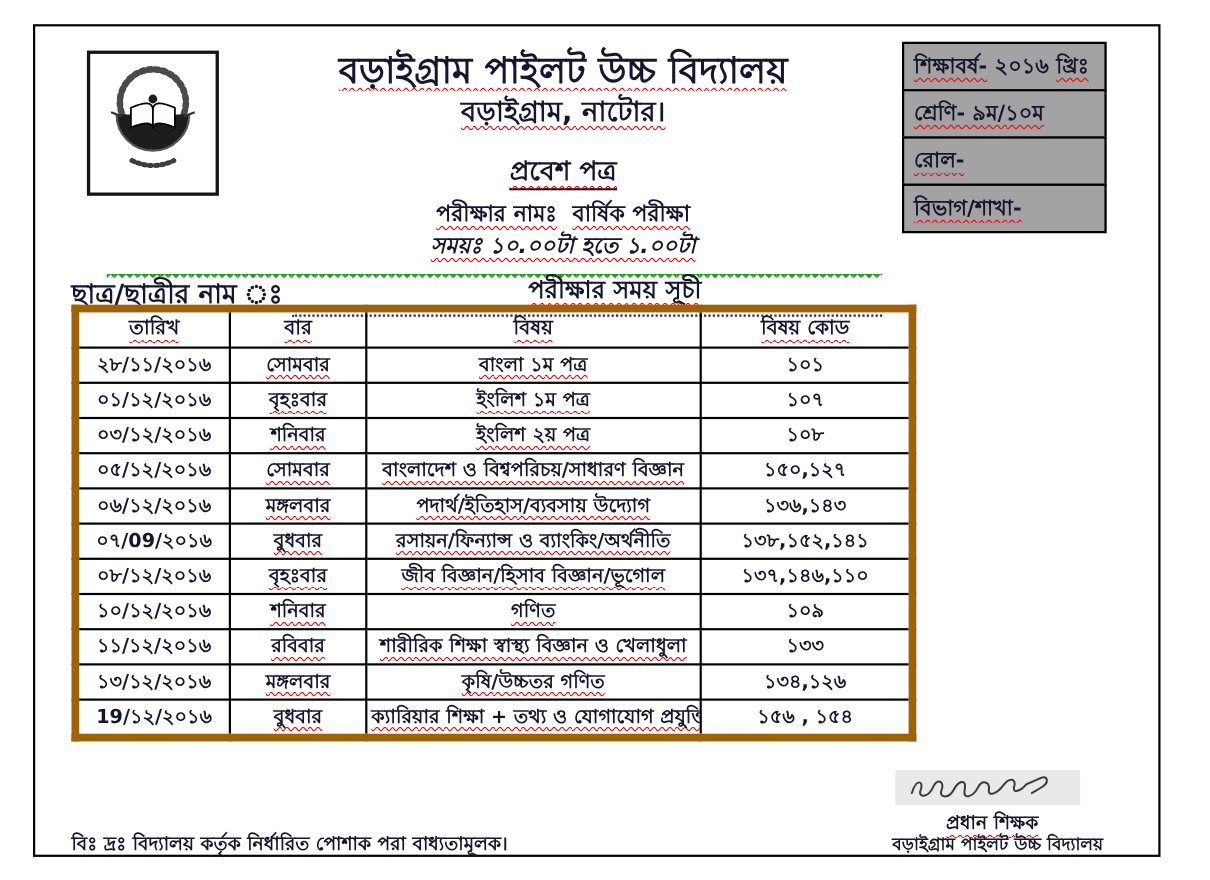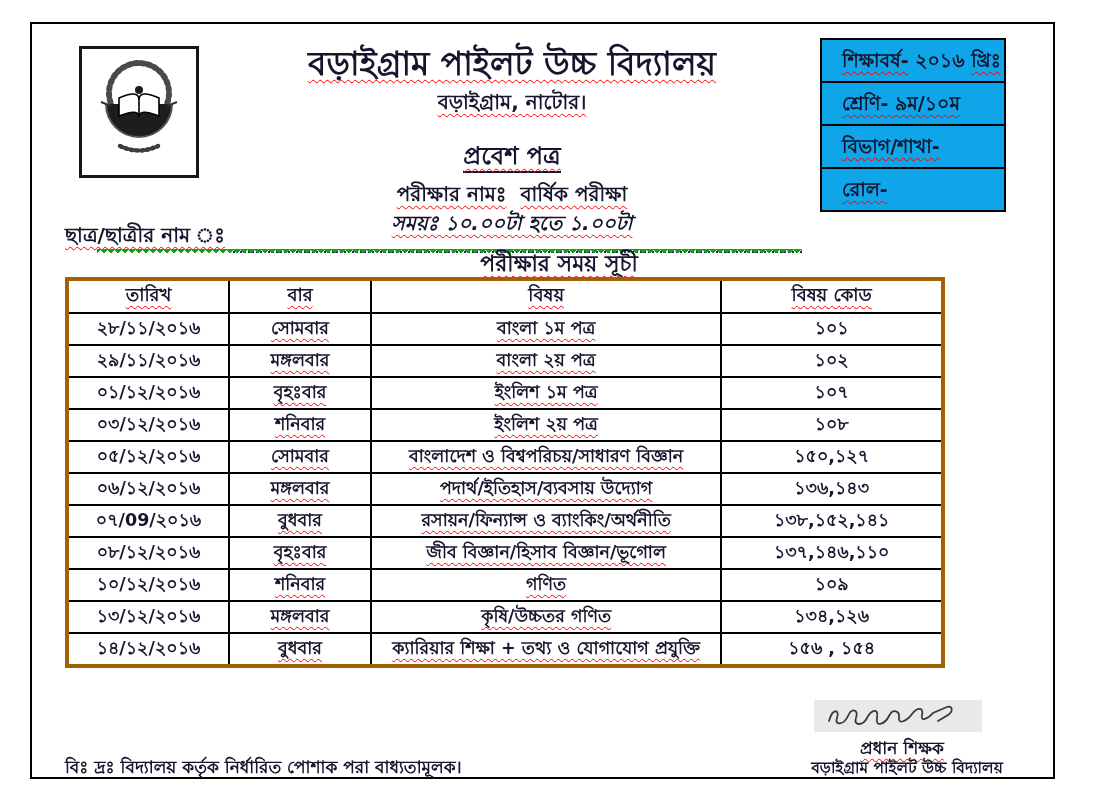--- a/index.html
+++ b/index.html
@@ -7,43 +7,43 @@
     position:relative;width:1100px;height:800px;background:#ffffff;
     font-family:"DejaVu Sans",sans-serif;color:#15152d;overflow:hidden;
     font-weight:bold;
   }
   .frame{position:absolute;left:30px;top:22px;width:1021px;height:753px;border:2px solid #000;background:#fff;}
   
   .logo-box{position:absolute;left:47px;top:22px;width:114px;height:126px;border:3px solid #151515;background:#fff;display:flex;align-items:center;justify-content:center;}
   
   .hdr{position:absolute;left:175px;top:20px;width:610px;text-align:center;}
   .school-name{font-size:33px;line-height:40px;}
-  .address{font-size:20px;line-height:26px;margin-top:5px;}
+  .address{font-size:25px;line-height:26px;margin-top:5px;}
   .doc-title{font-size:24px;line-height:34px;margin-top:24px;}
   .doc-title .solid-u{border-bottom:2px solid #15152d;padding-bottom:1px;}
   .exam-line{font-size:20px;line-height:25px;margin-top:9px;}
   .time-line{font-size:20px;line-height:25px;margin-top:4px;font-style:italic;}
   
   .info{position:absolute;left:788px;top:14px;width:186px;}
-  .info-cell{border:2px solid #000;height:41px;line-height:41px;font-size:19px;padding-left:20px;background:#0ea5e9;margin-top:-2px;white-space:nowrap;overflow:hidden;}
+  .info-cell{border:2px solid #000;height:41px;line-height:41px;font-size:19px;padding-left:9px;background:#a3a3a3;margin-top:-2px;white-space:nowrap;overflow:hidden;}
   .info-cell:first-child{margin-top:0;}
   
   .name-row{position:absolute;left:33px;top:196px;width:737px;display:flex;align-items:flex-end;}
-  .name-label{font-size:20px;white-space:nowrap;}
+  .name-label{font-size:24px;white-space:nowrap;margin-top:28px;}
   .dotline{flex:1;border-bottom:2px dotted #2a2a55;height:20px;margin-left:8px;}
   .zz{position:absolute;left:65px;top:225px;width:705px;height:5px;
       background:
         linear-gradient(-135deg,#17a017 3px,transparent 0) 0 0,
         linear-gradient(135deg,#17a017 3px,transparent 0) 0 0;
       background-size:7px 7px;background-repeat:repeat-x;}
   
   .sched-title{position:absolute;left:33px;top:222px;width:972px;text-align:center;font-size:22px;}
   .sched-title .solid-u{border-bottom:2px solid #737373;padding-bottom:1px;margin-left:16px;}
   
-  table.sched{position:absolute;left:33px;top:253px;width:880px;border-collapse:collapse;table-layout:fixed;border:4px solid #a16207;}
+  table.sched{position:absolute;left:33px;top:253px;width:768px;border-collapse:collapse;table-layout:fixed;border:7px solid #a16207;}
   table.sched th,table.sched td{border:2px solid #000;height:30px;padding:0 4px;text-align:center;vertical-align:middle;overflow:hidden;white-space:nowrap;}
   table.sched th{font-size:18px;font-weight:bold;}
   table.sched td{font-size:17.5px;font-weight:bold;}
   
   .sq-r{text-decoration-line:underline;text-decoration-style:wavy;text-decoration-color:#ff0000;text-decoration-thickness:1.4px;text-underline-offset:4px;text-decoration-skip-ink:none;}
   
   .sig-img{position:absolute;left:782px;top:676px;width:168px;height:32px;background:#e9e9e9;display:flex;align-items:center;justify-content:center;}
   .sig-title{position:absolute;left:770px;top:711px;width:200px;text-align:center;font-size:17px;}
   .sig-org{position:absolute;left:745px;top:732px;width:260px;text-align:center;font-size:15.5px;white-space:nowrap;}
   .note{position:absolute;left:33px;top:730px;font-size:17px;white-space:nowrap;text-align:right;}
@@ -80,22 +80,22 @@
       <div class="time-line"><span class="sq-r">সময়ঃ ১০.০০টা হতে ১.০০টা</span></div>
     </div>
 
     <div class="info">
       <div class="info-cell">
         <span class="sq-r">শিক্ষাবর্ষ-</span>
         <span>২০১৬</span>
         <span class="sq-r">খ্রিঃ</span>
       </div>
       <div class="info-cell"><span class="sq-r">শ্রেণি-  ৯ম/১০ম</span></div>
+      <div class="info-cell"><span class="sq-r">রোল-</span></div>
       <div class="info-cell"><span class="sq-r">বিভাগ/শাখা-</span></div>
-      <div class="info-cell"><span class="sq-r">রোল-</span></div>
     </div>
 
     <div class="name-row">
       <span class="name-label sq-r">ছাত্র/ছাত্রীর নাম ঃ</span>
       <span class="dotline"></span>
     </div>
     <div class="zz"></div>
 
     <div class="sched-title">
       <span class="solid-u"><span class="sq-r">পরীক্ষার সময় সূচী</span></span>
@@ -117,26 +117,20 @@
           </tr>
         </thead>
       <tbody id="sched-body">
           <tr>
             <td><span>২৮/১১/২০১৬</span></td>
             <td><span class="sq-r">সোমবার</span></td>
             <td><span class="sq-r">বাংলা ১ম পত্র</span></td>
             <td><span>১০১</span></td>
           </tr>
           <tr>
-            <td><span>২৯/১১/২০১৬</span></td>
-            <td><span class="sq-r">মঙ্গলবার</span></td>
-            <td><span class="sq-r">বাংলা ২য় পত্র</span></td>
-            <td><span>১০২</span></td>
-          </tr>
-          <tr>
             <td><span>০১/১২/২০১৬</span></td>
             <td><span class="sq-r">বৃহঃবার</span></td>
             <td><span class="sq-r">ইংলিশ ১ম পত্র</span></td>
             <td><span>১০৭</span></td>
           </tr>
           <tr>
             <td><span>০৩/১২/২০১৬</span></td>
             <td><span class="sq-r">শনিবার</span></td>
             <td><span class="sq-r">ইংলিশ ২য় পত্র</span></td>
             <td><span>১০৮</span></td>
@@ -165,27 +159,33 @@
             <td><span class="sq-r">জীব বিজ্ঞান/হিসাব বিজ্ঞান/ভূগোল</span></td>
             <td><span>১৩৭,১৪৬,১১০</span></td>
           </tr>
           <tr>
             <td><span>১০/১২/২০১৬</span></td>
             <td><span class="sq-r">শনিবার</span></td>
             <td><span class="sq-r">গণিত</span></td>
             <td><span>১০৯</span></td>
           </tr>
           <tr>
+            <td><span>১১/১২/২০১৬</span></td>
+            <td><span class="sq-r">রবিবার</span></td>
+            <td><span class="sq-r">শারীরিক শিক্ষা স্বাস্থ্য বিজ্ঞান ও খেলাধুলা</span></td>
+            <td><span>১৩৩</span></td>
+          </tr>
+          <tr>
             <td><span>১৩/১২/২০১৬</span></td>
             <td><span class="sq-r">মঙ্গলবার</span></td>
             <td><span class="sq-r">কৃষি/উচ্চতর গণিত</span></td>
             <td><span>১৩৪,১২৬</span></td>
           </tr>
           <tr>
-            <td><span>১৪/১২/২০১৬</span></td>
+            <td><span>19/১২/২০১৬</span></td>
             <td><span class="sq-r">বুধবার</span></td>
             <td><span class="sq-r">ক্যারিয়ার শিক্ষা + তথ্য ও যোগাযোগ প্রযুক্তি</span></td>
             <td><span>১৫৬ , ১৫৪</span></td>
           </tr>
         </tbody>
     </table>
 
     <div class="sig-img">
       <span>
         <svg width="150" height="26" viewBox="0 0 150 26">

